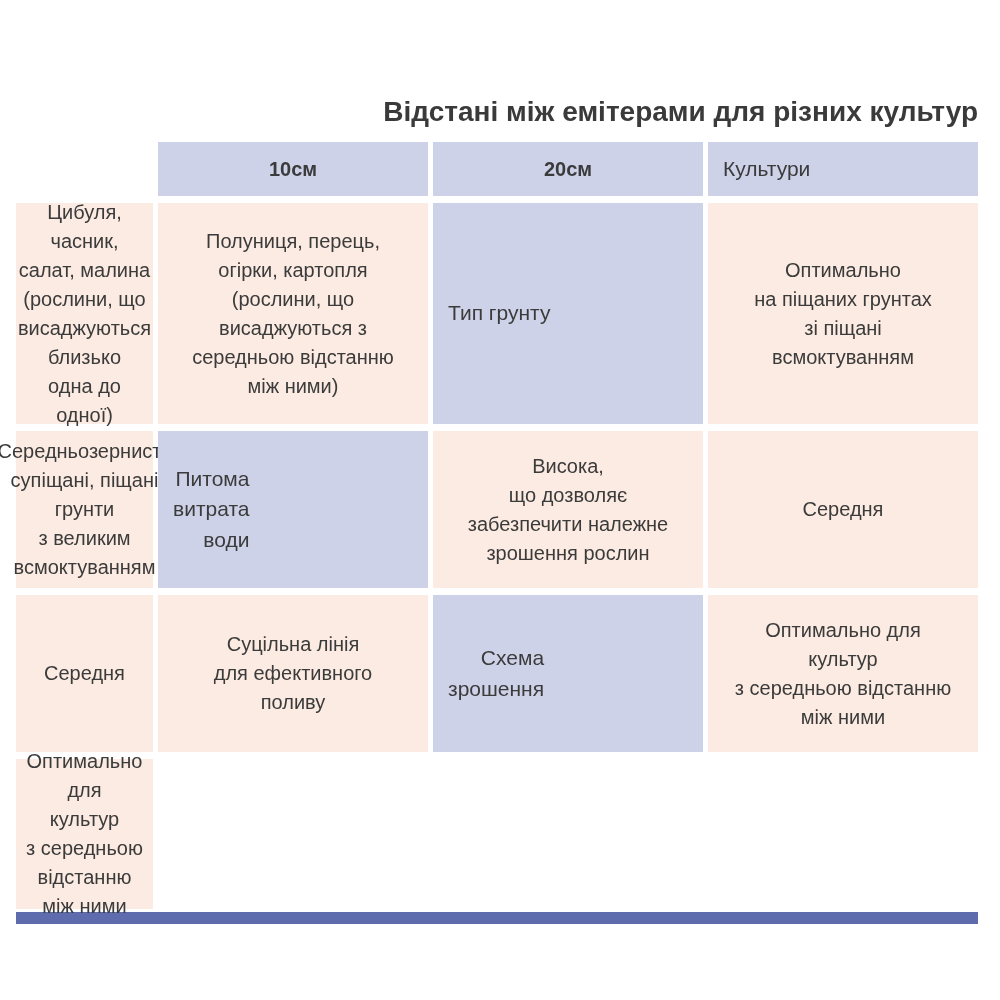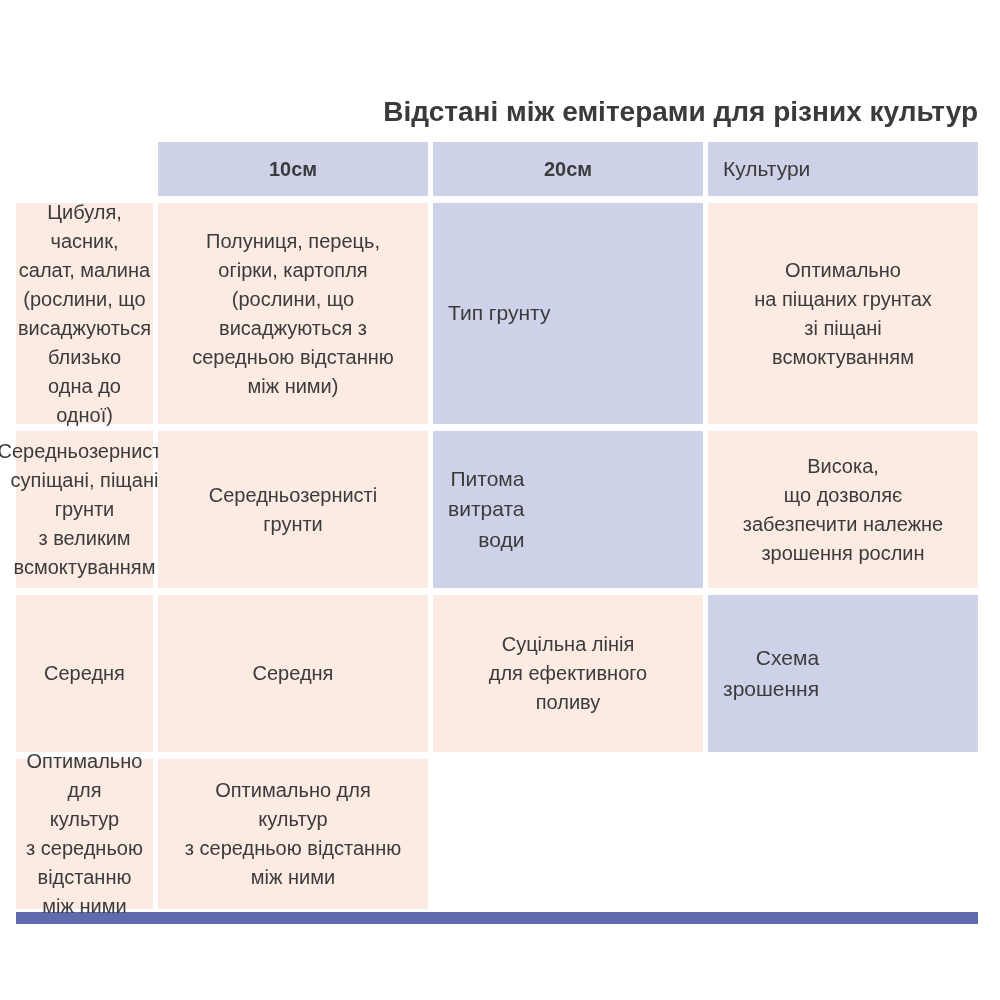--- a/index.html
+++ b/index.html
@@ -108,22 +108,20 @@
 
       <div class="cell rowhead">Тип грунту</div>
       <div class="cell data">Оптимально
 на піщаних грунтах
 зі піщані
 всмоктуванням</div>
       <div class="cell data">Середньозернисті,
 супіщані, піщані грунти
 з великим
 всмоктуванням</div>
-      <div class="cell data">Середньозернисті
-грунти</div>
 
       <div class="cell rowhead">Питома
 витрата
 води</div>
       <div class="cell data">Висока,
 що дозволяє
 забезпечити належне
 зрошення рослин</div>
       <div class="cell data">Середня</div>
       <div class="cell data">Середня</div>

